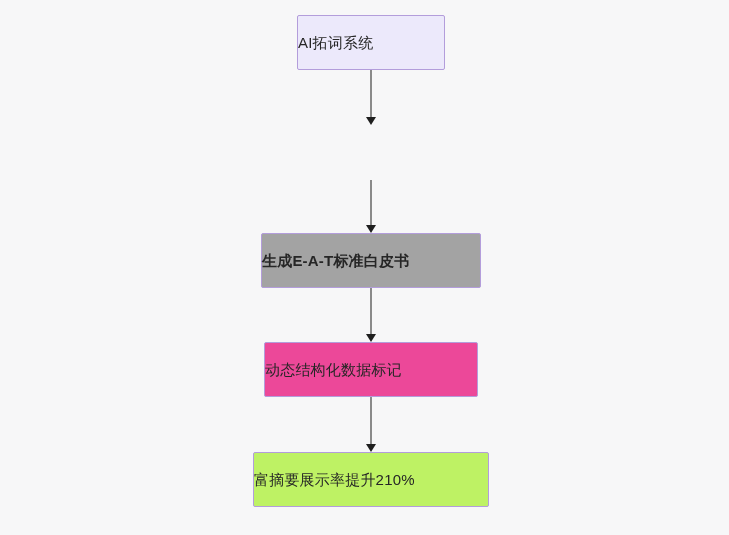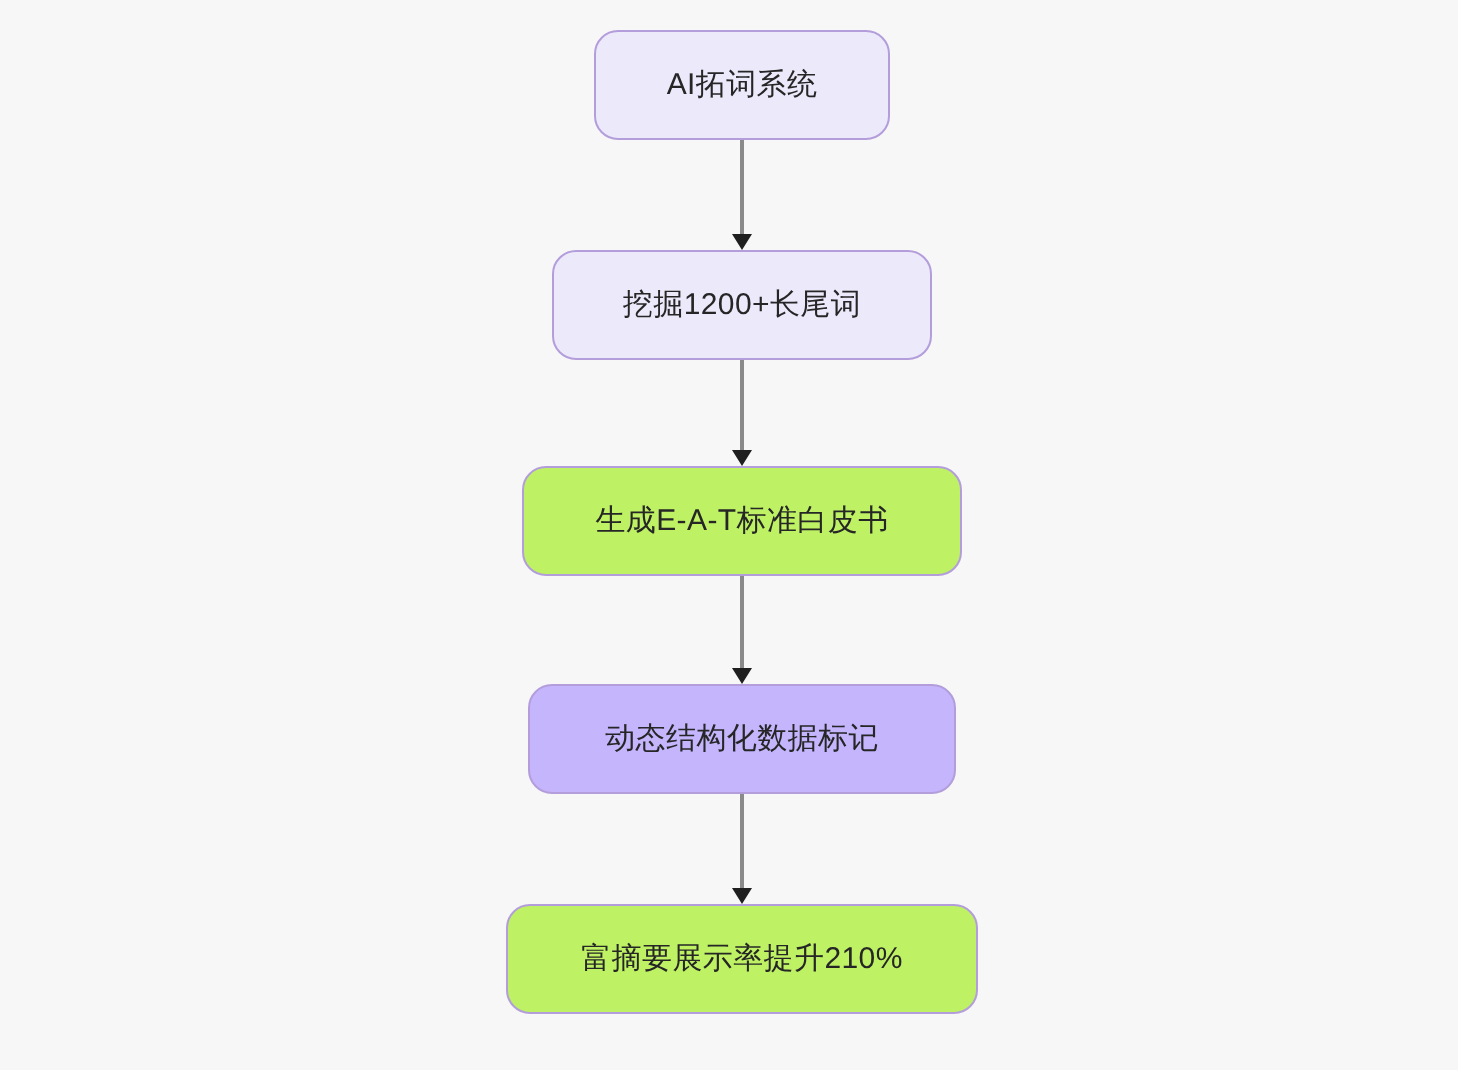--- a/index.html
+++ b/index.html
@@ -20,24 +20,24 @@
     height: 535px;
   }
 
   
   .node {
     position: absolute;
     box-sizing: border-box;
     height: 55px;
     background: #ece9fb;
     border: 1.5px solid #b39ddb;
-    border-radius: 12px;
+    border-radius: 2px;
     display: flex;
     align-items: center;
-    justify-content: center;
+    justify-content: flex-start;
     transform: translateX(-50%);
   }
   .node-label {
     font-size: 15px;
     line-height: 1;
     color: #262626;
     white-space: nowrap;
     letter-spacing: 0.2px;
   }
 
@@ -90,29 +90,26 @@
 
   <div class="edge" style="left: 371px; top: 397px; height: 55px;">
     <div class="edge-line" style="height: 48px; background: rgb(138, 138, 138);"></div>
     <div class="edge-arrow" style="border-top-color: rgb(31, 31, 31);"></div>
   </div>
 
   <div class="node" style="left: 371px; top: 15px; width: 148px; height: 55px; background: rgb(236, 233, 251); border-color: rgb(179, 157, 219);">
     <span class="node-label" style="color: rgb(38, 38, 38);">AI拓词系统</span>
   </div>
 
-  <div class="node" style="left: 371px; top: 125px; width: 190px; height: 55px; background: rgb(236, 233, 251); border-color: rgb(179, 157, 219);">
-    <span class="node-label" style="color: rgb(38, 38, 38);">挖掘1200+长尾词</span>
-  </div>
 
-  <div class="node" style="left: 371px; top: 233px; width: 220px; height: 55px; background: #bef264; border-color: rgb(179, 157, 219);">
+  <div class="node" style="left: 371px; top: 233px; width: 220px; height: 55px; background: #a3a3a3; border-color: rgb(179, 157, 219); font-weight: bold;">
     <span class="node-label" style="color: rgb(38, 38, 38);">生成E-A-T标准白皮书</span>
   </div>
 
-  <div class="node" style="left: 371px; top: 342px; width: 214px; height: 55px; background: #c4b5fd; border-color: rgb(179, 157, 219);">
+  <div class="node" style="left: 371px; top: 342px; width: 214px; height: 55px; background: #ec4899; border-color: rgb(179, 157, 219);">
     <span class="node-label" style="color: rgb(38, 38, 38);">动态结构化数据标记</span>
   </div>
 
   <div class="node" style="left: 371px; top: 452px; width: 236px; height: 55px; background: #bef264; border-color: rgb(179, 157, 219);">
     <span class="node-label" style="color: rgb(38, 38, 38);">富摘要展示率提升210%</span>
   </div>
 
 </div>
 
 </body></html>

